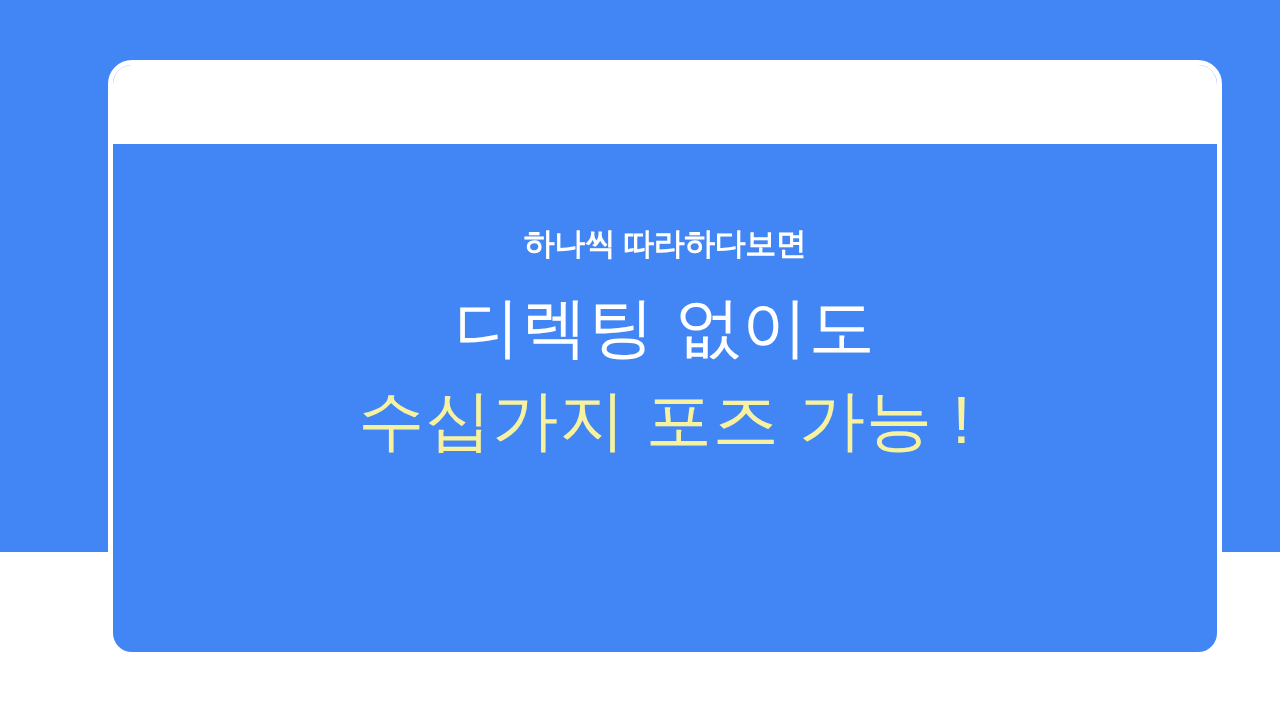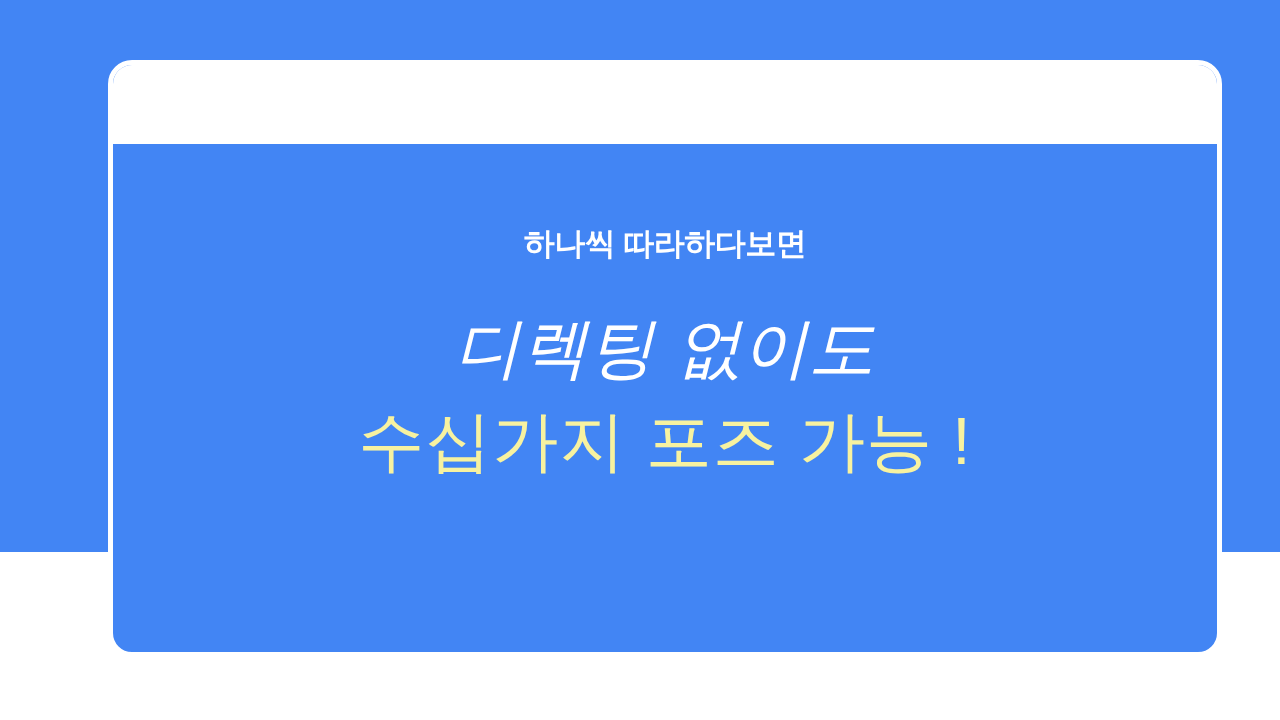--- a/index.html
+++ b/index.html
@@ -74,22 +74,21 @@
     margin: 0;
     font-size: 66px;
     font-weight: 400;
     color: #FFFFFF;
     letter-spacing: 1px;
     line-height: 1.08;
     white-space: nowrap;
   }
 
   .headline-primary {
-    margin-top: 54px;
-    font-style: italic;
+    margin-top: 33px;
   }
 
   .headline-accent {
     margin-top: 22px;
     color: #F7F2A0;
     text-align: right;
   }
 </style>
 </head>
 <body>

